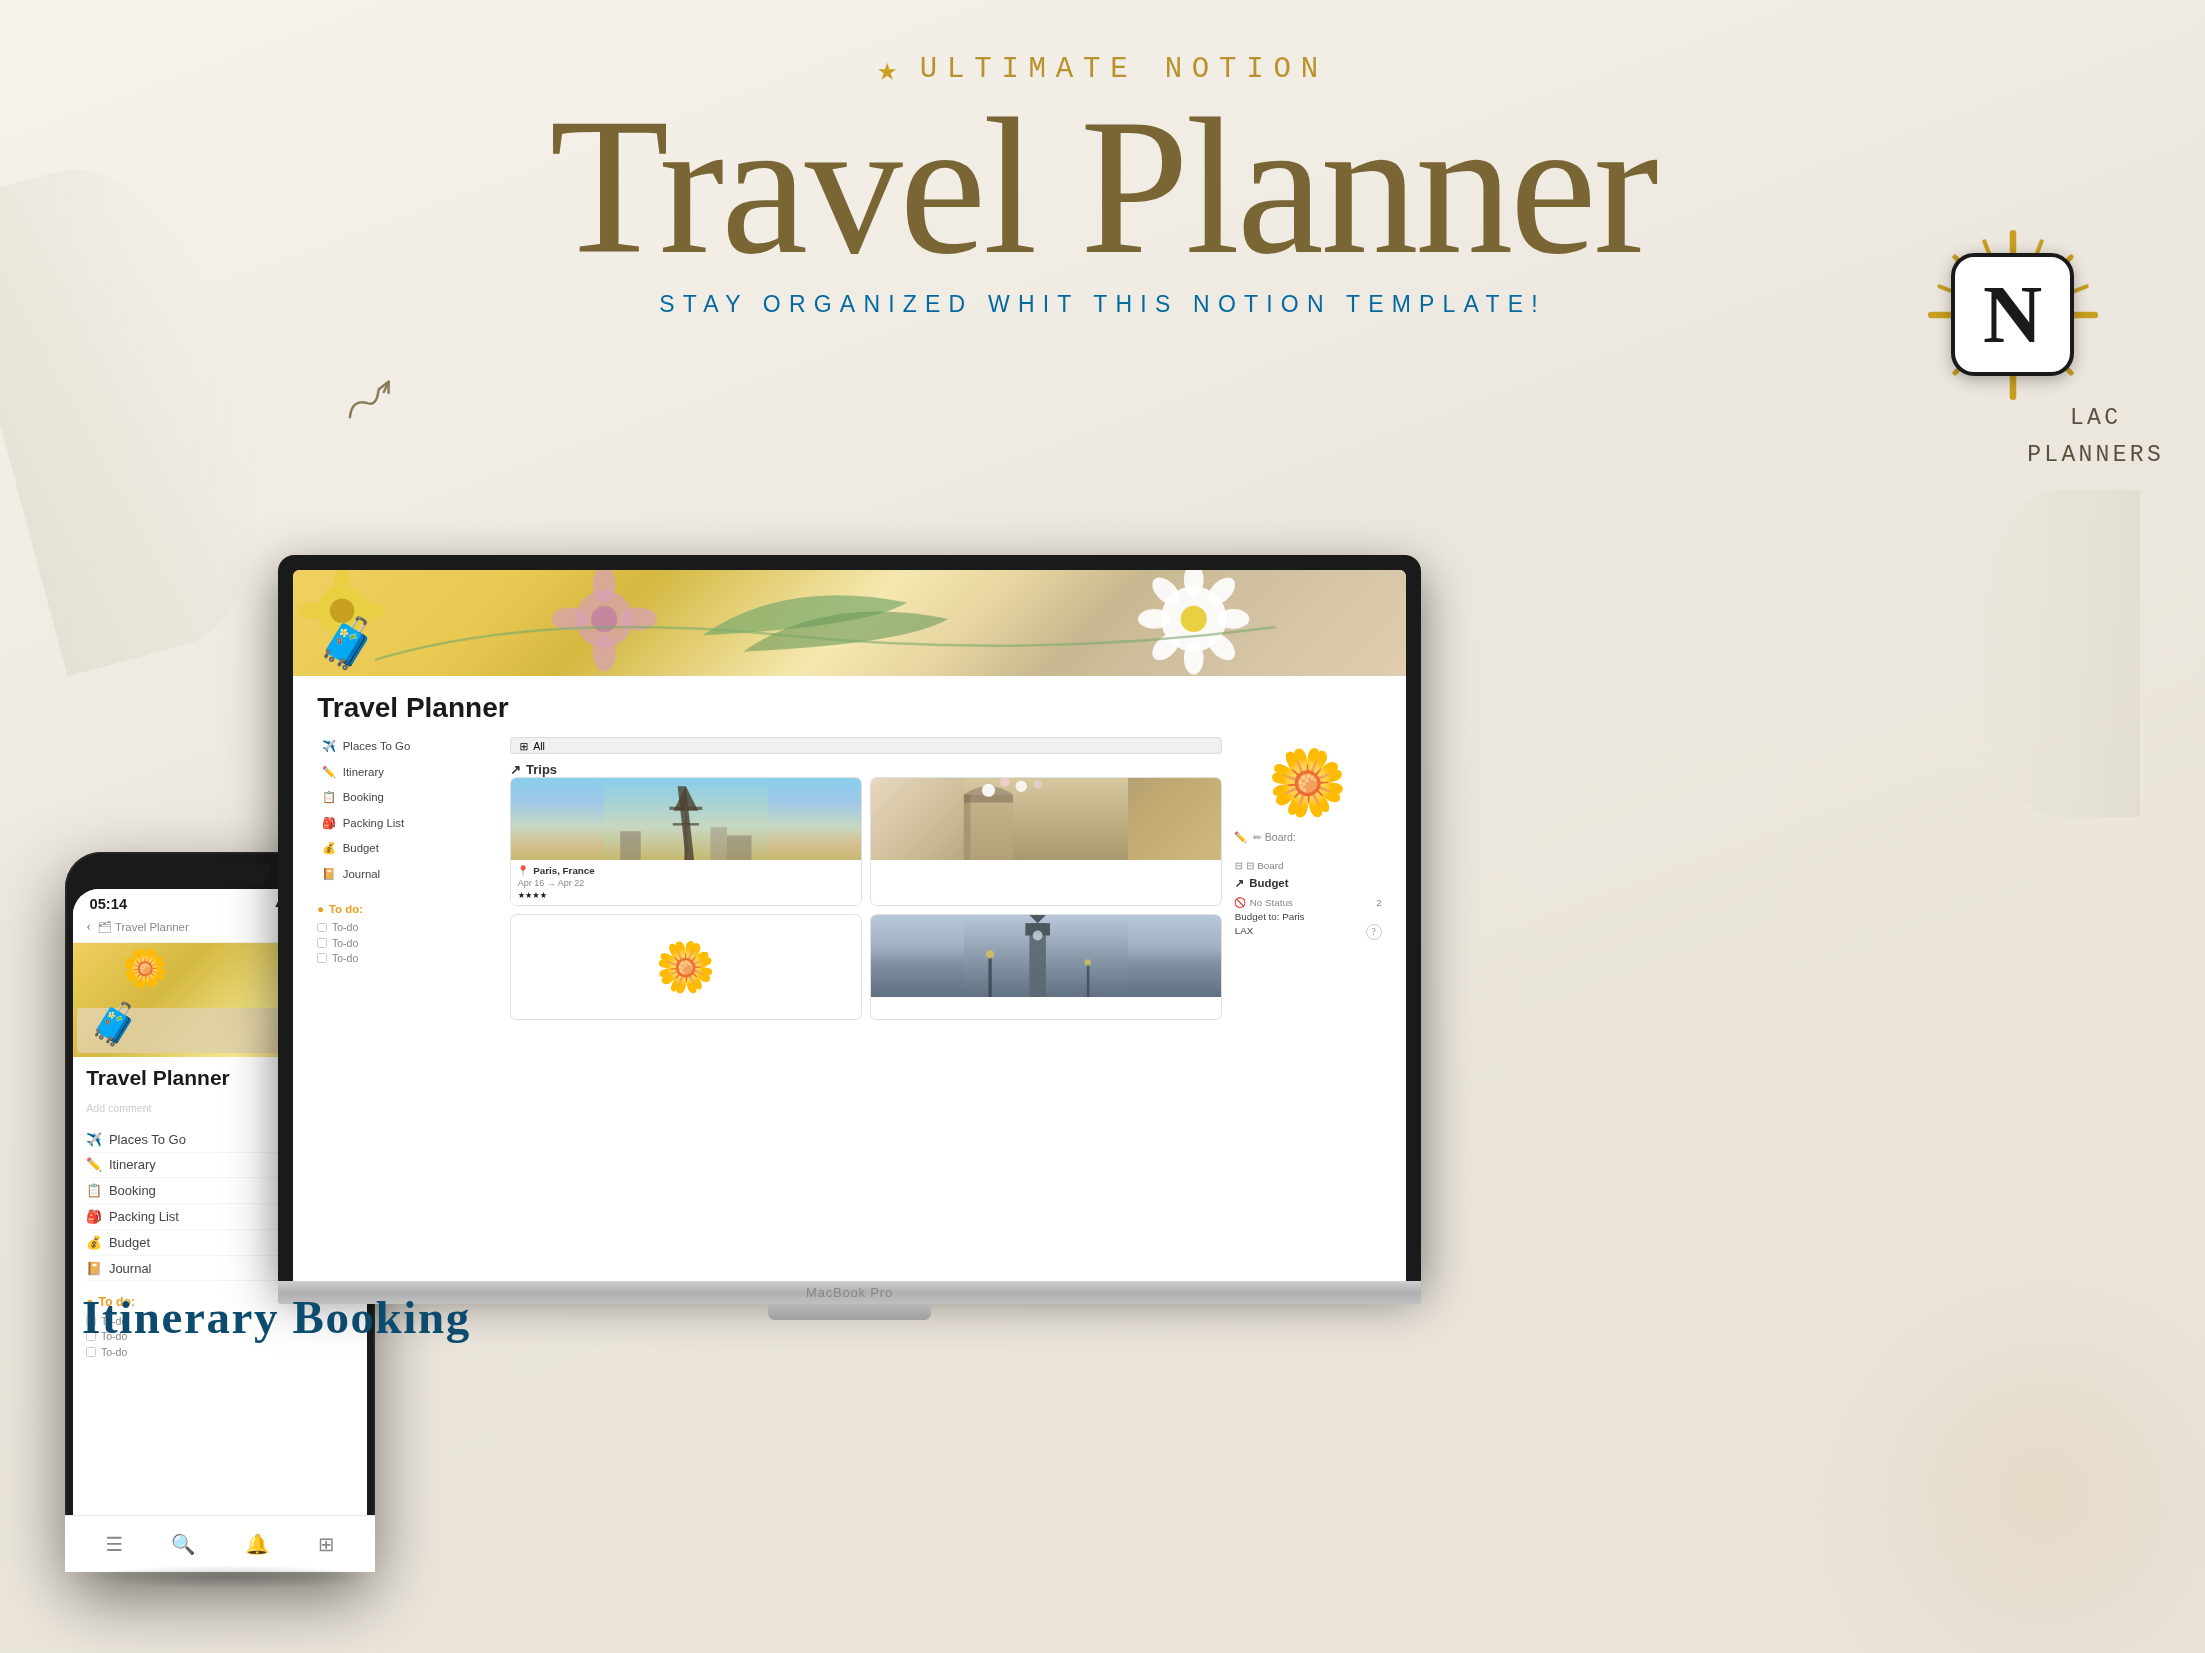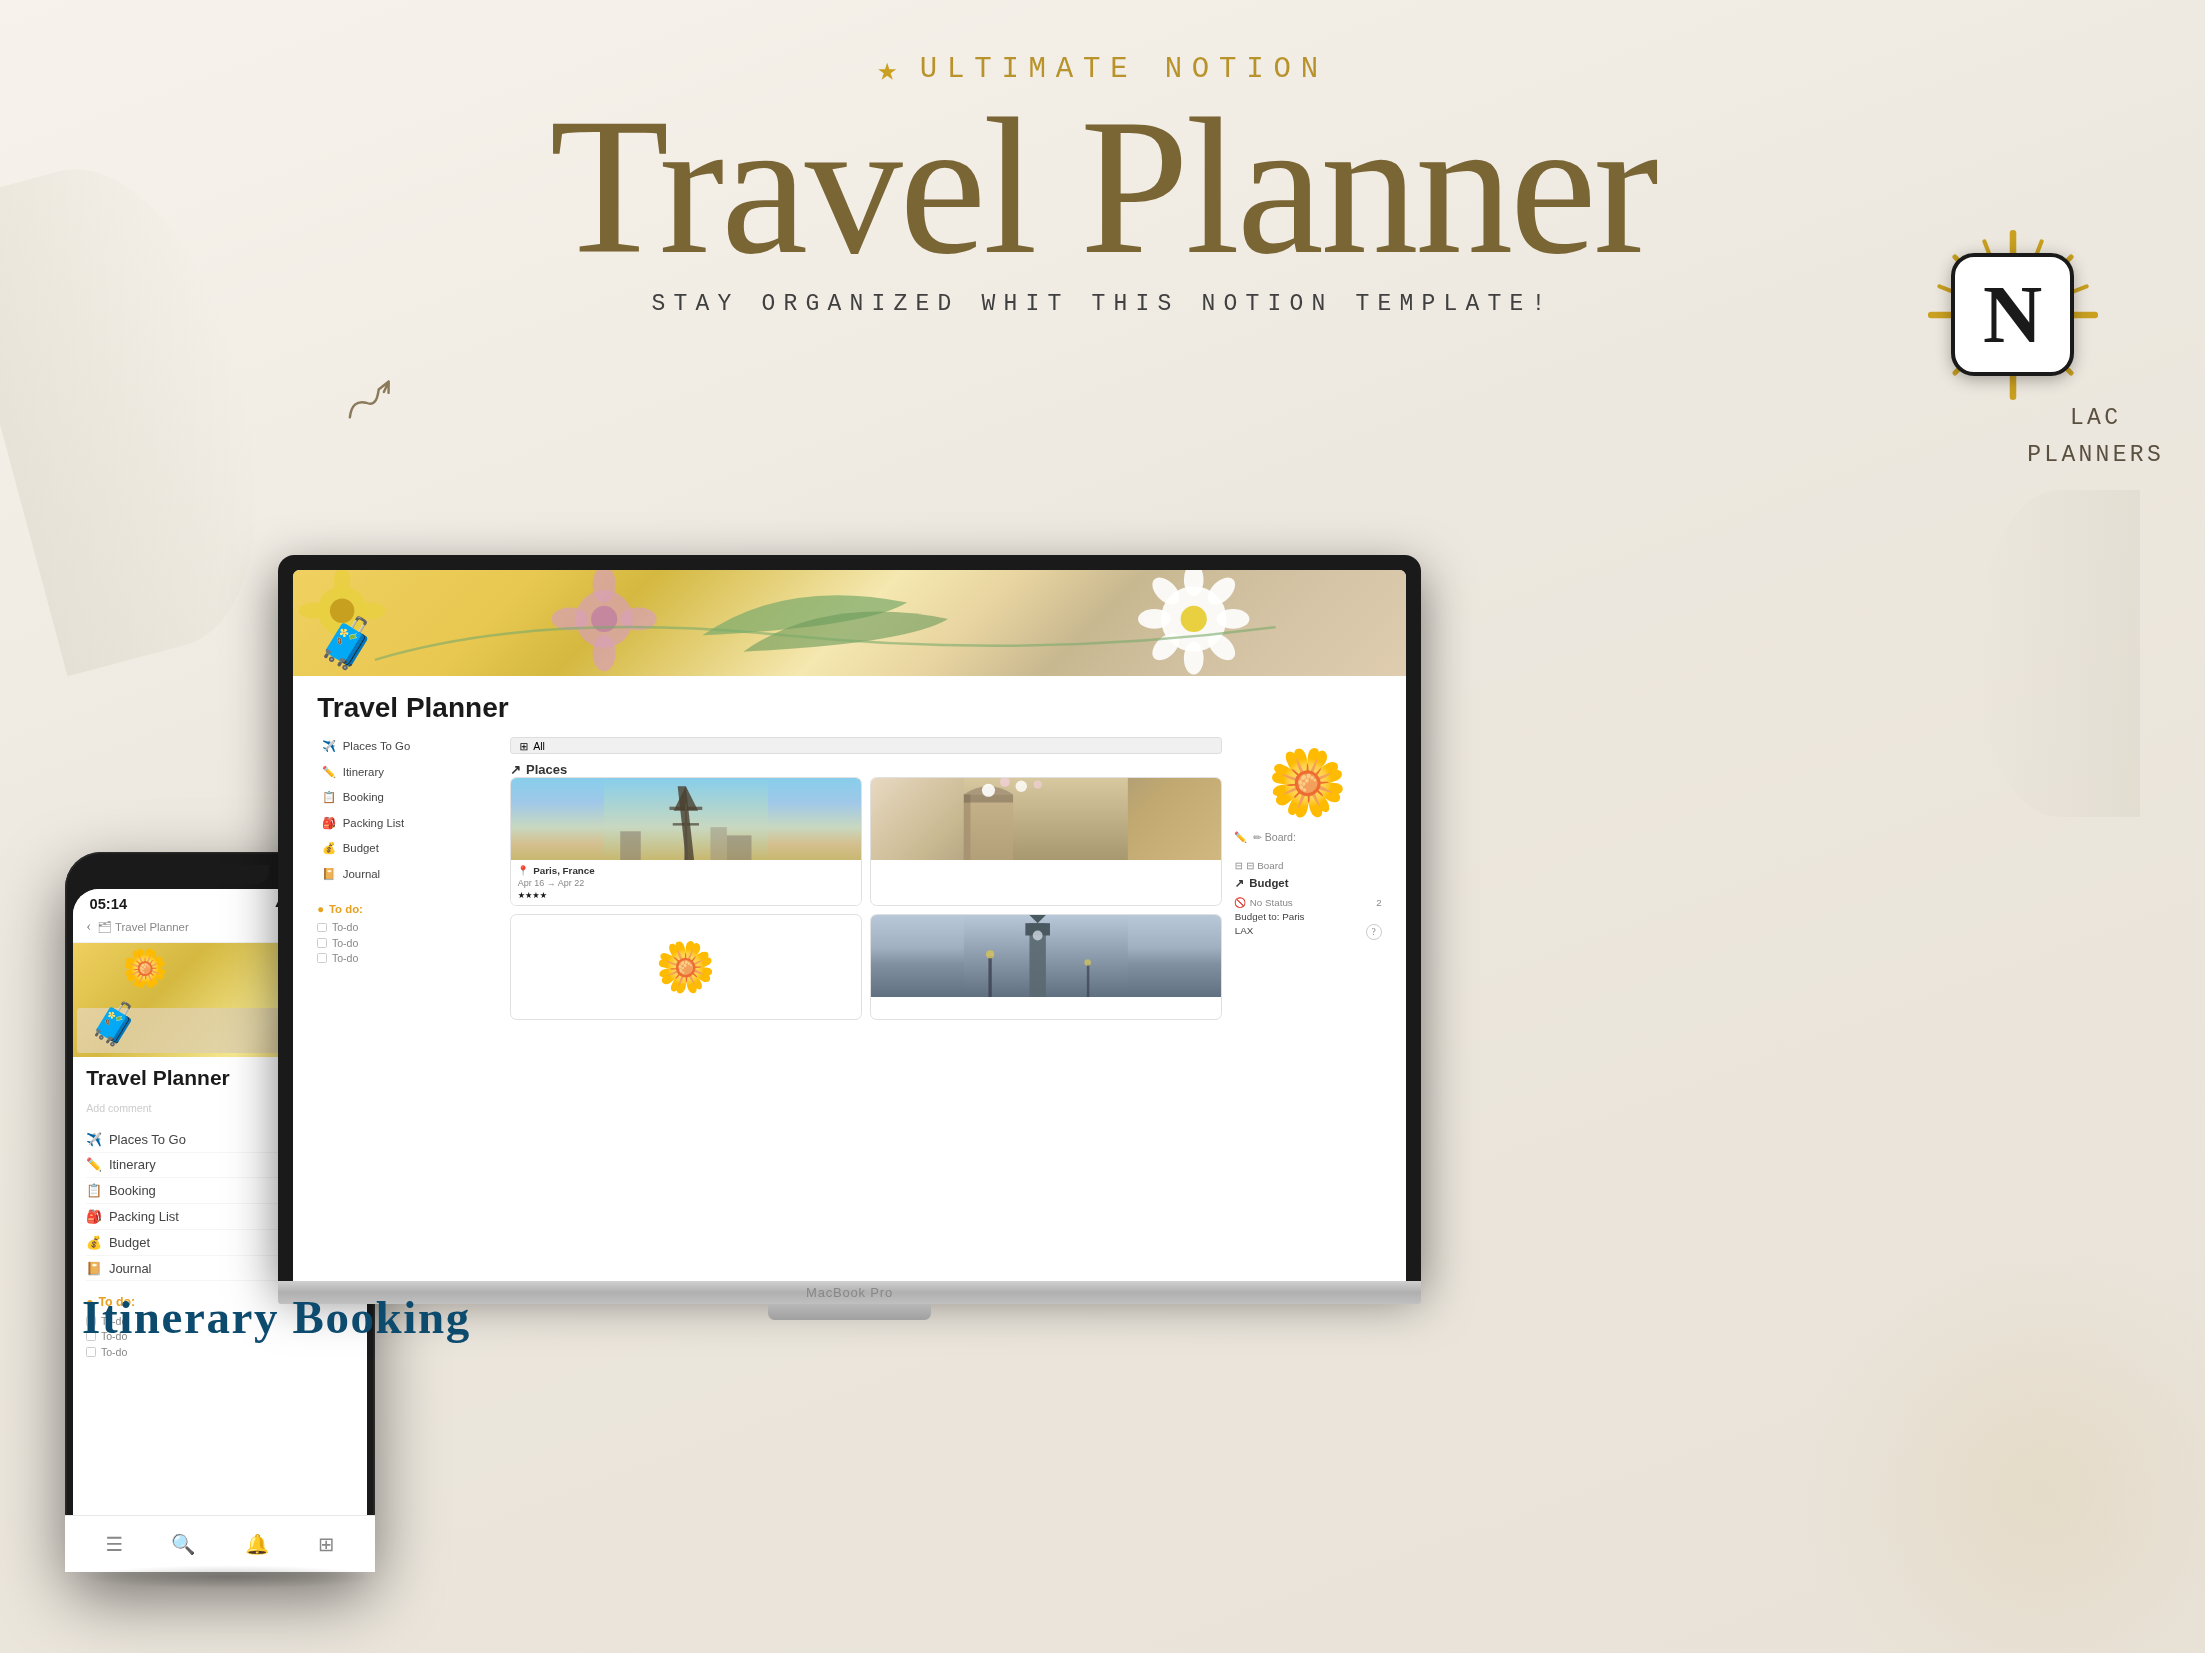--- a/index.html
+++ b/index.html
@@ -73,24 +73,24 @@
       font-family: Georgia, 'Times New Roman', serif;
       font-size: 196px;
       font-weight: 400;
       color: #7a6535;
       line-height: 0.9;
       letter-spacing: -3.3px;
       margin-bottom: 16.3px;
     }
 
     .subtitle-bottom {
-      font-family: Liberation Mono, monospace;
+      font-family: Liberation Sans, sans-serif;
       letter-spacing: 8.2px;
       font-size: 23px;
-      color: #404040;
+      color: #0369a1;
       text-transform: uppercase;
       margin-bottom: 64px;
     }
 
     
     .notion-badge {
       position: absolute;
       top: 253px;
       right: 131px;
       z-index: 100;
@@ -945,21 +945,21 @@
 
               <div class="trips-grid">
                 <div style="margin-bottom:8.2px;">
                   <div class="all-badge">
                     <span>⊞</span>
                     <span>All</span>
                   </div>
                 </div>
                 <div class="trips-title">
                   <span>↗</span>
-                  <span>Places</span>
+                  <span>Trips</span>
                 </div>
                 <div class="trips-photos-grid">
 
                   <div class="trip-card">
                     <div class="trip-photo trip-photo-paris">
                       <svg style="position:absolute;bottom:0;left:0;width:100%;height:100%;" viewBox="0 0 200 100">
                         <rect x="0" y="0" width="200" height="100" fill="url(#parisGrad)"></rect>
                         <defs>
                           <linearGradient id="parisGrad" x1="0" y1="0" x2="0" y2="1">
                             <stop offset="0%" stop-color="#87CEEB"></stop>

